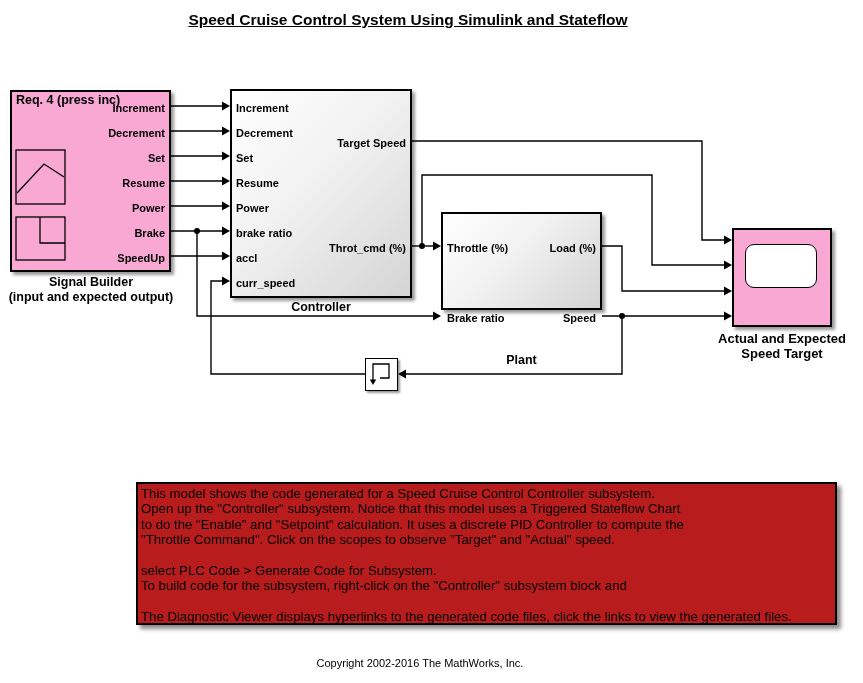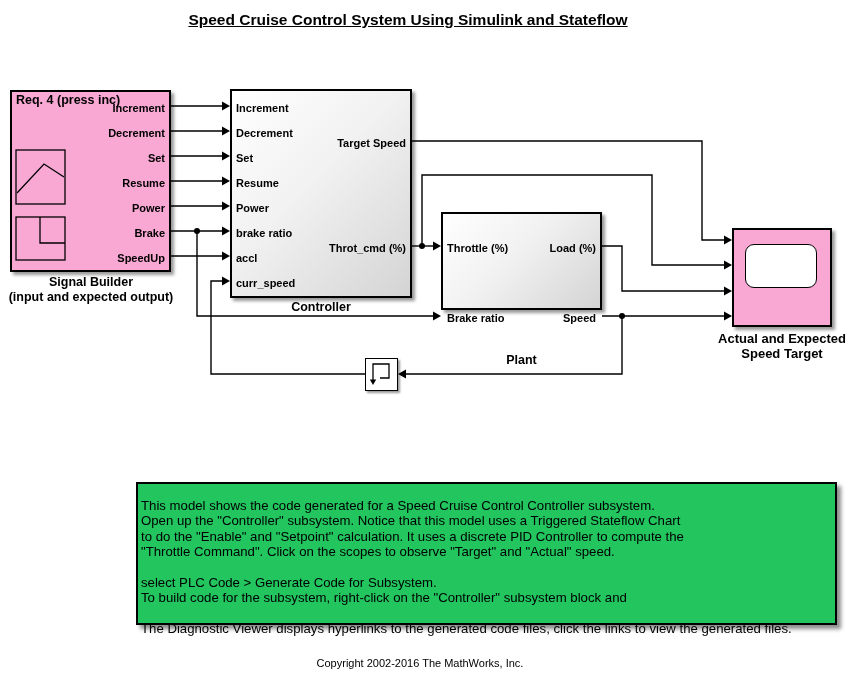--- a/index.html
+++ b/index.html
@@ -12,21 +12,21 @@
   .port.in{left:4px;}
   .port.out{right:4px;}
   .caption{position:absolute;text-align:center;font-size:12.5px;font-weight:bold;line-height:15px;white-space:nowrap;}
   .sb-header{position:absolute;left:4px;top:1px;font-size:12.5px;font-weight:bold;white-space:nowrap;}
   .wire-layer{position:absolute;left:0;top:0;width:863px;height:683px;pointer-events:none;z-index:5;}
   .wire{stroke:#000;stroke-width:1.4;fill:none;}
   .arrow{fill:#000;stroke:none;}
   .dot{fill:#000;stroke:none;}
   .scope-display{position:absolute;left:11px;top:14px;width:72px;height:44px;border:1.6px solid #000;border-radius:9px;background:#fff;box-sizing:border-box;}
   .rt-block{position:absolute;left:365px;top:358px;width:33px;height:33px;background:#fff;border:1.6px solid #000;box-shadow:2px 2px 2px rgba(0,0,0,0.4);box-sizing:border-box;}
-  .desc-box{position:absolute;left:136px;top:482px;width:701px;height:143px;background:#22c55e;border:2px solid #000;box-shadow:4px 4px 4px rgba(0,0,0,0.45);box-sizing:border-box;padding:14px 0 0 3px;}
+  .desc-box{position:absolute;left:136px;top:482px;width:701px;height:143px;background:#b91c1c;border:2px solid #000;box-shadow:4px 4px 4px rgba(0,0,0,0.45);box-sizing:border-box;padding:2px 0 0 3px;}
   .desc-line{height:15.4px;line-height:15.4px;font-size:13.2px;white-space:nowrap;}
   .copyright{left:0;top:657px;width:840px;text-align:center;font-size:11px;white-space:nowrap;}
   svg .thin{stroke:#000;stroke-width:1.3;fill:none;}
 </style>
 </head>
 <body>
 
 <div class="abs title">Speed Cruise Control System Using Simulink and Stateflow</div>
 
 <div class="block" style="left:10px;top:90px;width:161px;height:182px;">

